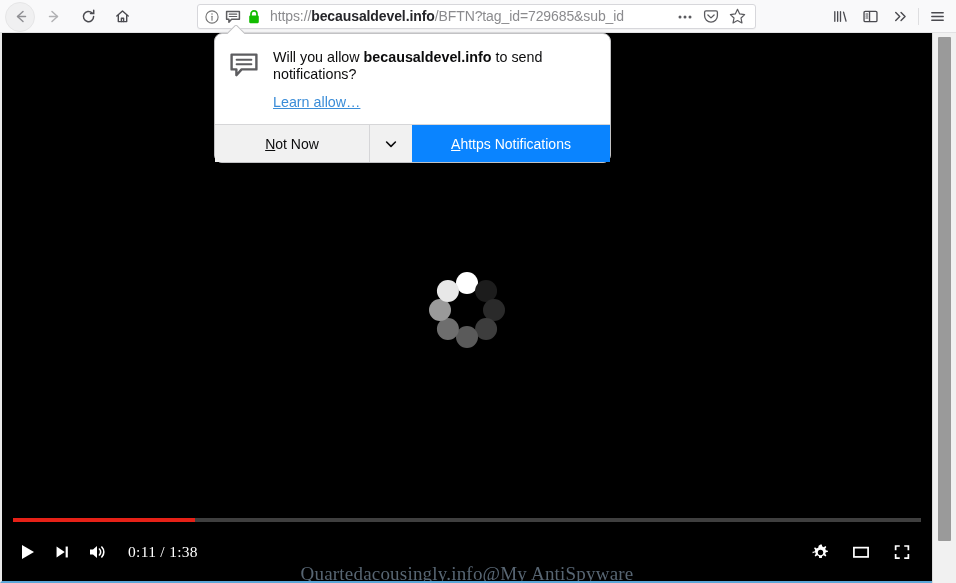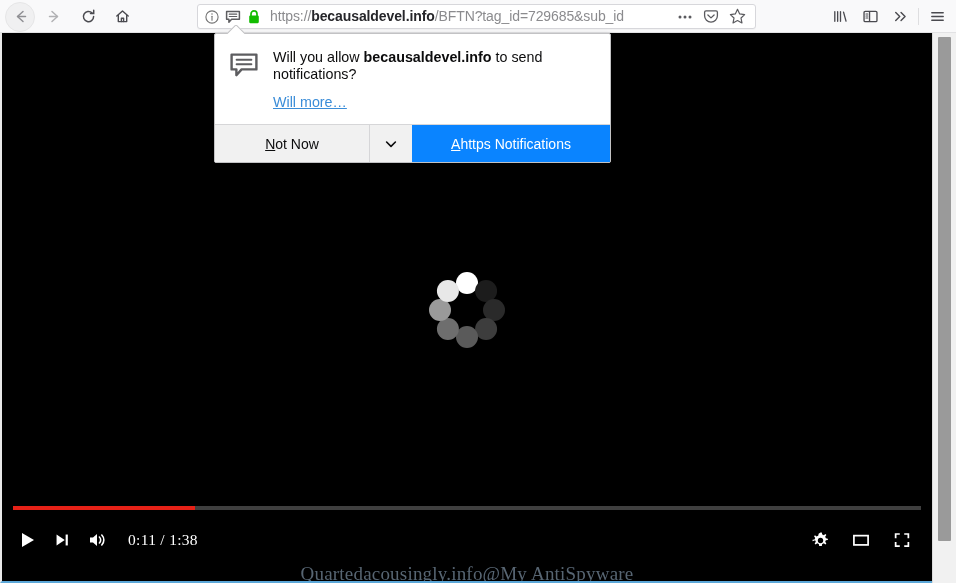--- a/index.html
+++ b/index.html
@@ -170,21 +170,21 @@
     font-family: "Liberation Serif", serif;
     letter-spacing: 0.2px;
     opacity: 0.95;
     white-space: nowrap;
   }
 
   
   .player {
     position: absolute;
     left: 0; right: 0;
-    bottom: 16px;
+    bottom: 4px;
     height: 62px;
   }
   .progress-wrap {
     position: absolute;
     left: 11px; right: 11px;
     top: 3px;
     height: 4px;
     background: #3f3f3f;
   }
   .progress-played {
@@ -233,21 +233,21 @@
 
   
   .doorhanger {
     position: absolute;
     left: 214px;
     top: 33px;
     width: 397px;
     background: #ffffff;
     border: 1px solid #c2c2c4;
     box-shadow: 0 2px 6px rgba(0,0,0,0.22);
-    border-radius: 2px;
+    border-radius: 8px;
     z-index: 40;
     box-sizing: border-box;
   }
   .dh-tail {
     position: absolute;
     left: 12px;
     top: -9px;
     width: 18px; height: 9px;
     overflow: hidden;
   }
@@ -497,21 +497,21 @@
     <div class="dh-tail"></div>
     <div class="dh-body">
       <div class="dh-icon">
         <svg width="30" height="30" viewBox="0 0 30 30" fill="none">
           <path d="M2.6 3.6 H27.4 V18.4 H12.6 L7.4 24.2 V18.4 H2.6 Z" stroke="#5d5d60" stroke-width="2.4" stroke-linejoin="round" fill="none"></path>
           <path d="M7.6 8.8 H22.4 M7.6 13.2 H22.4" stroke="#5d5d60" stroke-width="1.9" stroke-linecap="round"></path>
         </svg>
       </div>
       <div class="dh-textcol">
         <p class="dh-question"><span>Will you allow </span><b>becausaldevel.info</b><span> to send notifications?</span></p>
-        <a class="dh-learn" href="#">Will more…</a>
+        <a class="dh-learn" href="#">Learn allow…</a>
       </div>
     </div>
     <div class="dh-footer">
       <div class="dh-btn-notnow">
           <u>N</u>
           <span>ot Now</span>
         </div>
       <div class="dh-menu">
         <svg width="16" height="16" viewBox="0 0 16 16" fill="none" stroke="#0c0c0d" stroke-width="1.6" stroke-linecap="round" stroke-linejoin="round">
           <path d="M3.6 6 L8 10.4 L12.4 6"></path>

